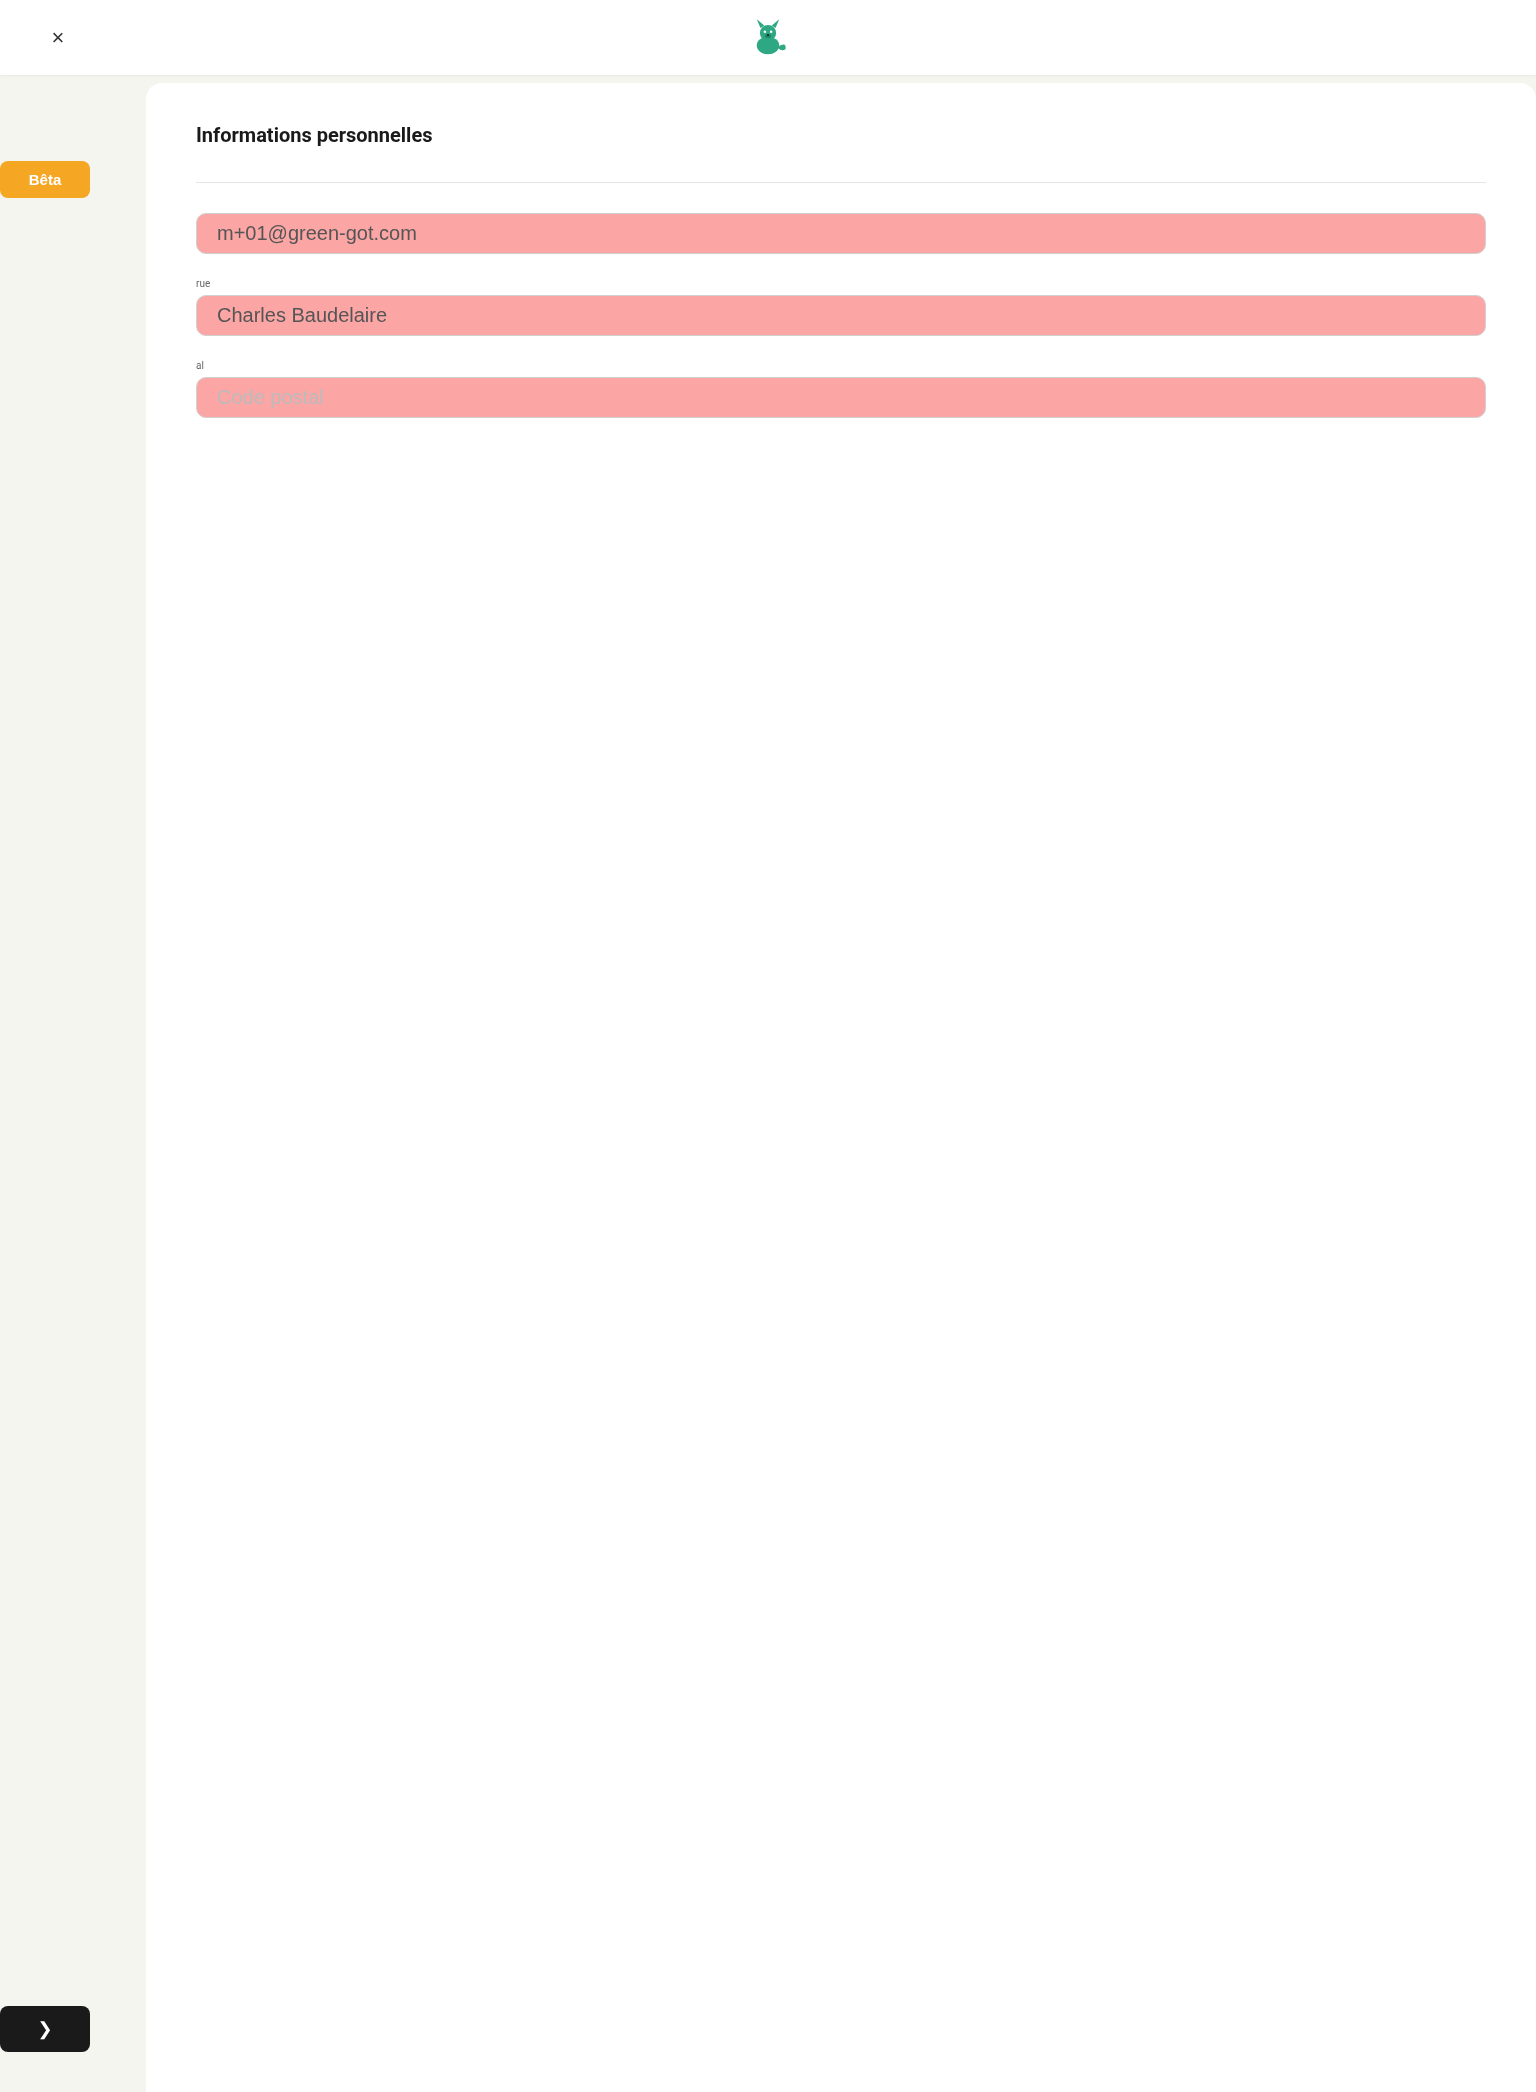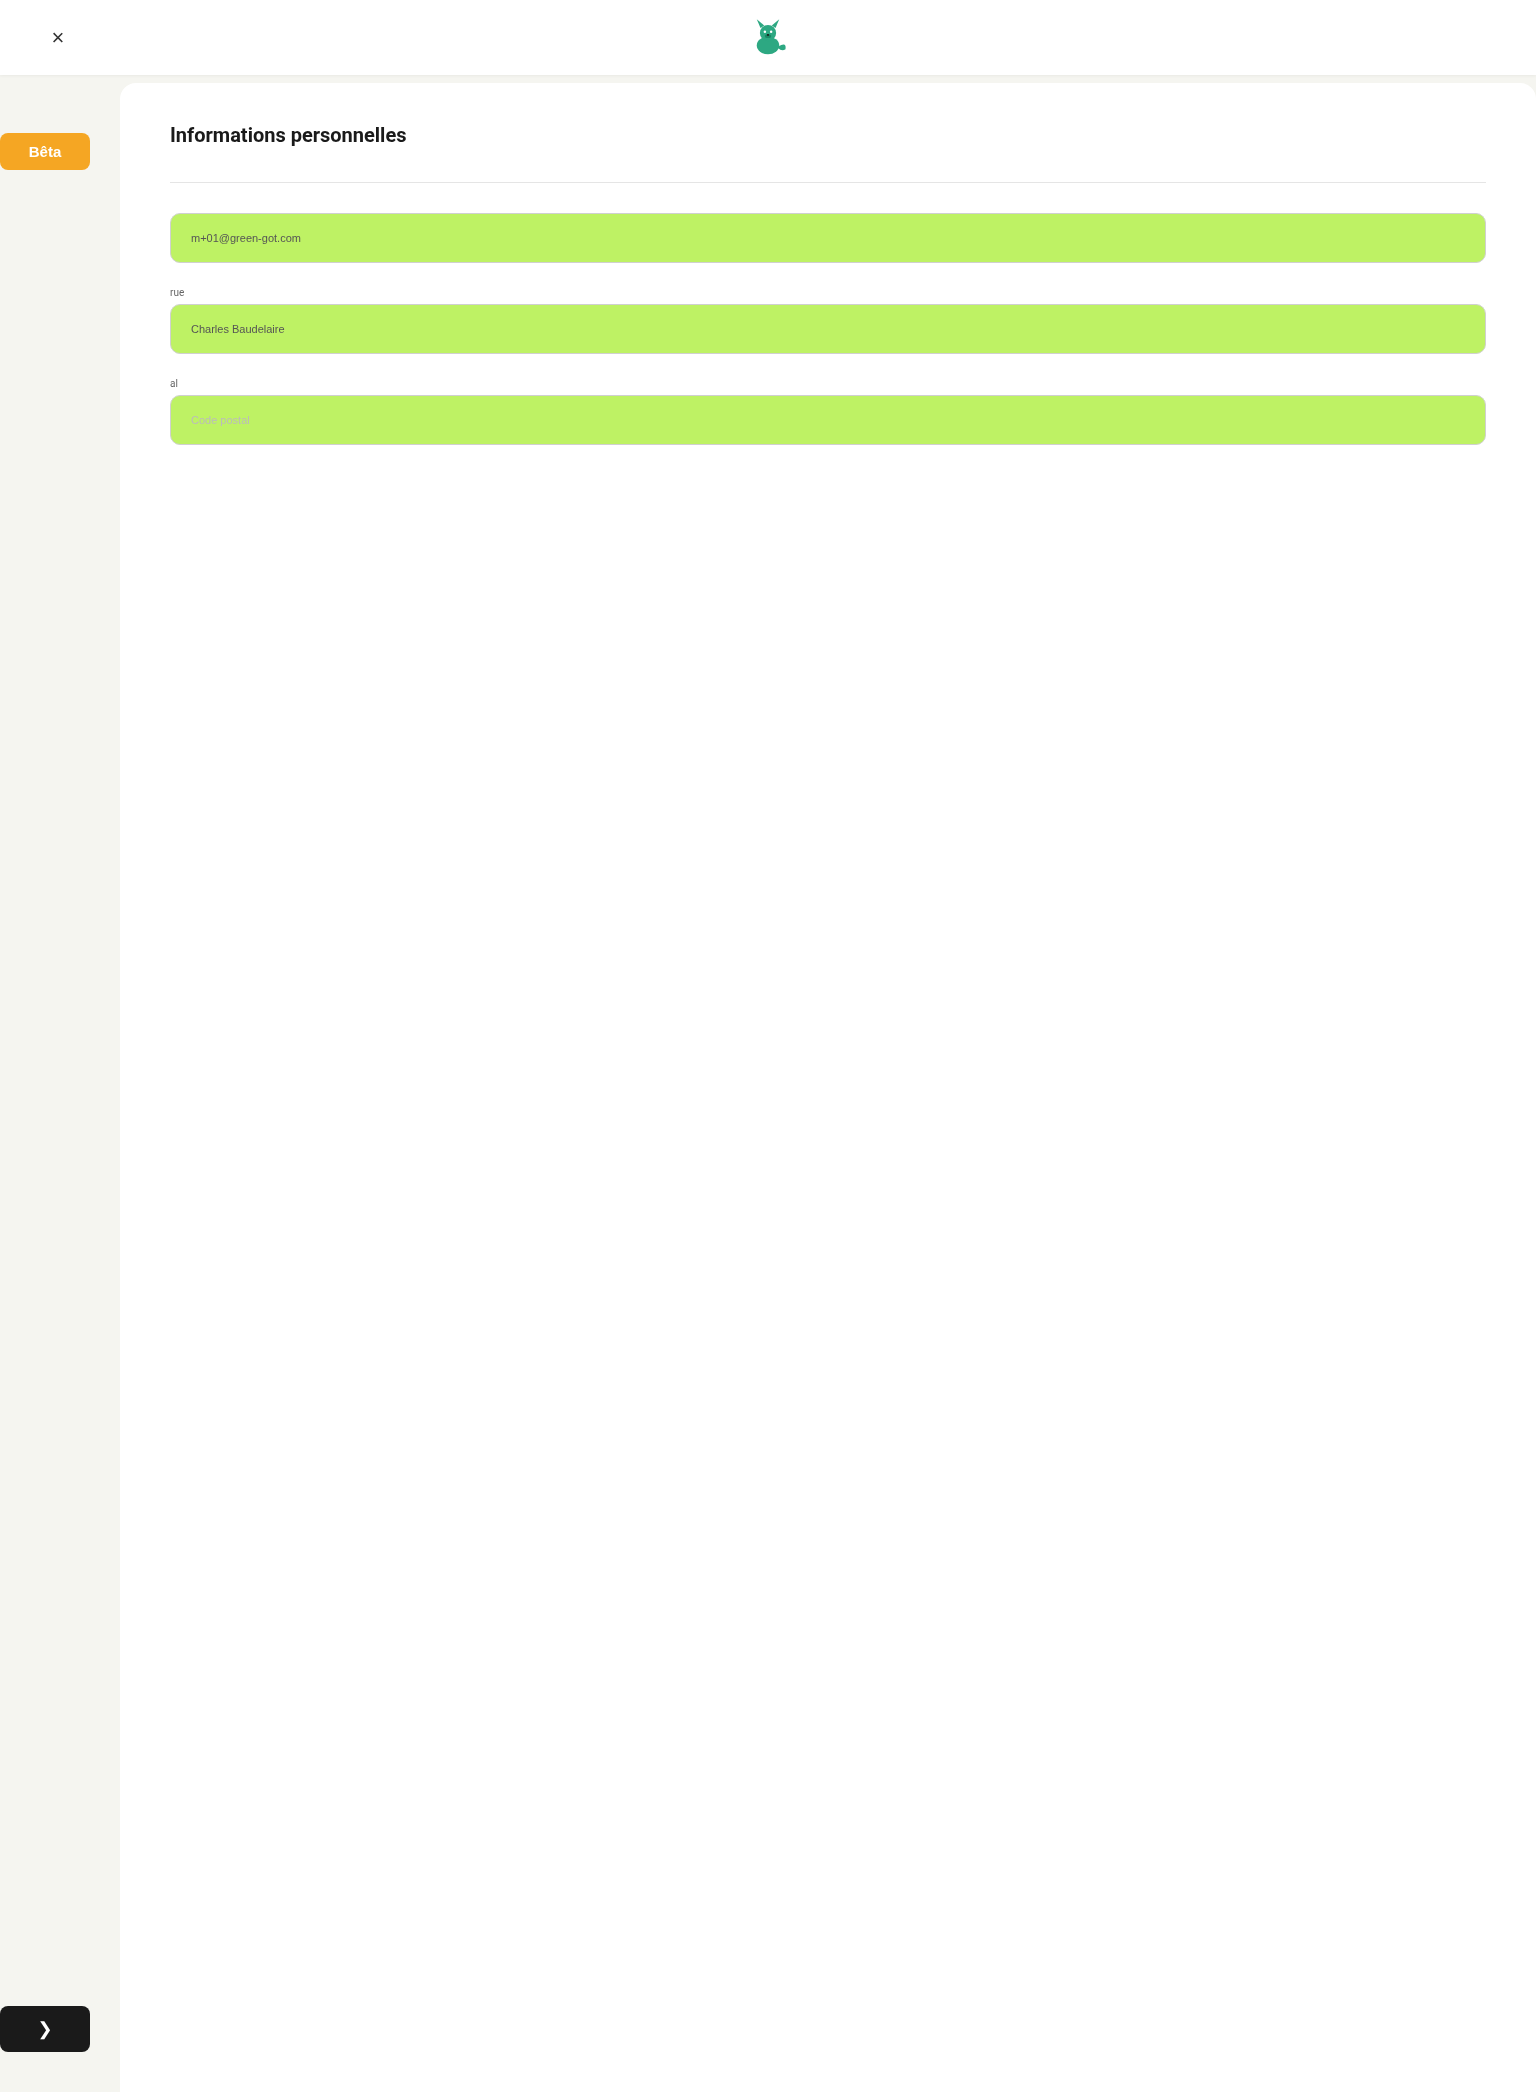--- a/index.html
+++ b/index.html
@@ -56,23 +56,23 @@
       height: 50px;
     }
 
     .main-layout {
       display: flex;
       width: 100%;
       min-height: calc(2092px - 75px);
     }
 
     .sidebar {
-      width: 120px;
+      width: 146px;
       background-color: #f5f5f0;
-      padding-top: 8px;
+      padding-top: 36px;
       flex-shrink: 0;
       display: flex;
       flex-direction: column;
       align-items: flex-start;
       padding-left: 0;
     }
 
     .sidebar-beta-button {
       background-color: #f5a623;
       color: #fff;
@@ -136,26 +136,26 @@
 
     .form-label {
       font-size: 10px;
       color: #666;
       margin-bottom: 6px;
       display: block;
     }
 
     .form-input {
       width: 100%;
-      padding: 18px 20px;
+      padding: 8px 20px;
       border: 1.5px solid #d0d0d0;
       border-radius: 10px;
-      font-size: 11px;
+      font-size: 20px;
       color: #333;
-      background: #bef264;
+      background: #fca5a5;
       outline: none;
     }
 
     .form-input::placeholder {
       color: #bbb;
     }
 
     .form-select {
       width: 100%;
       padding: 18px 20px;

